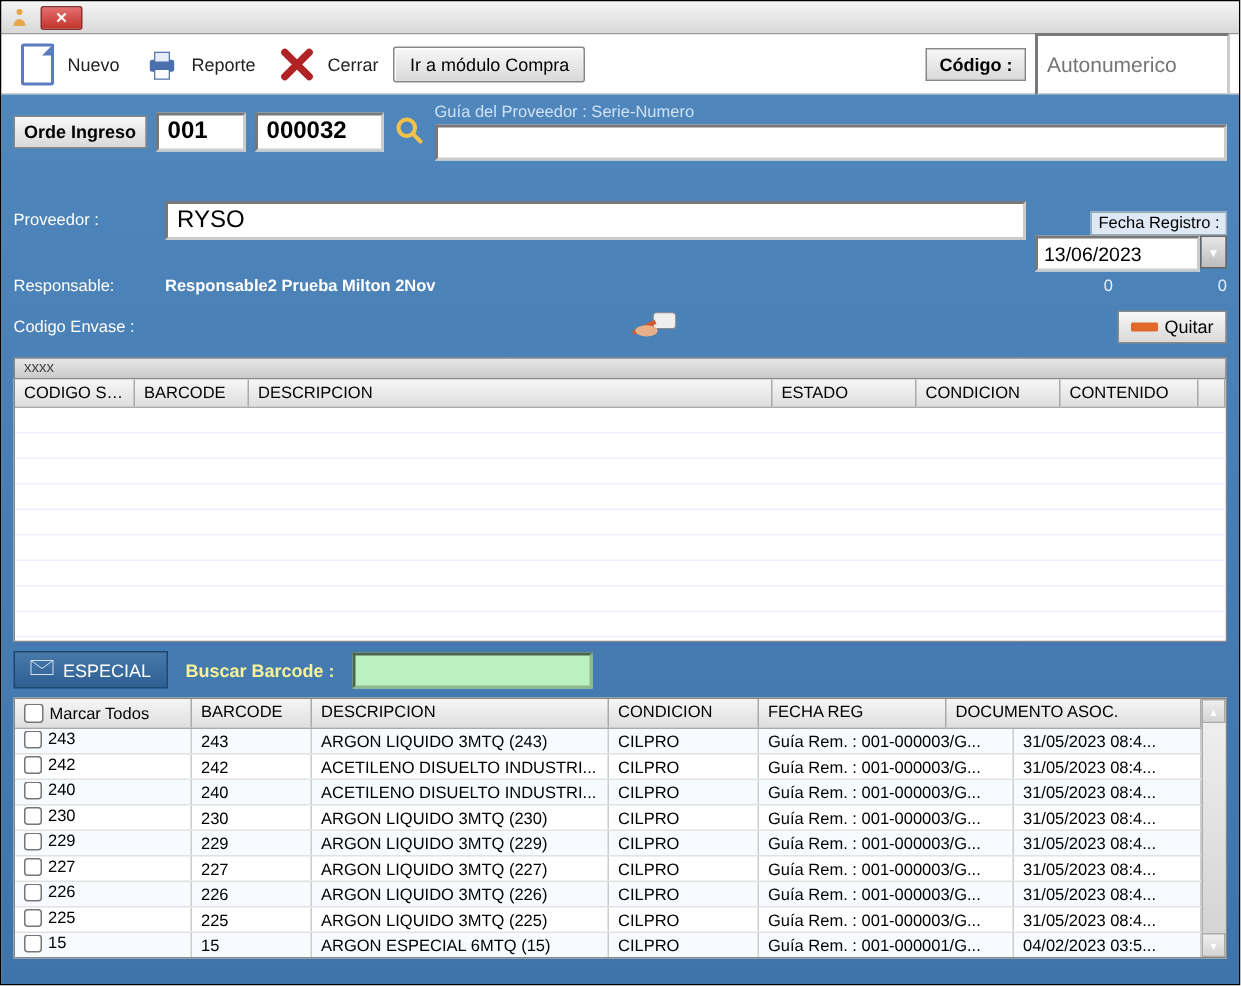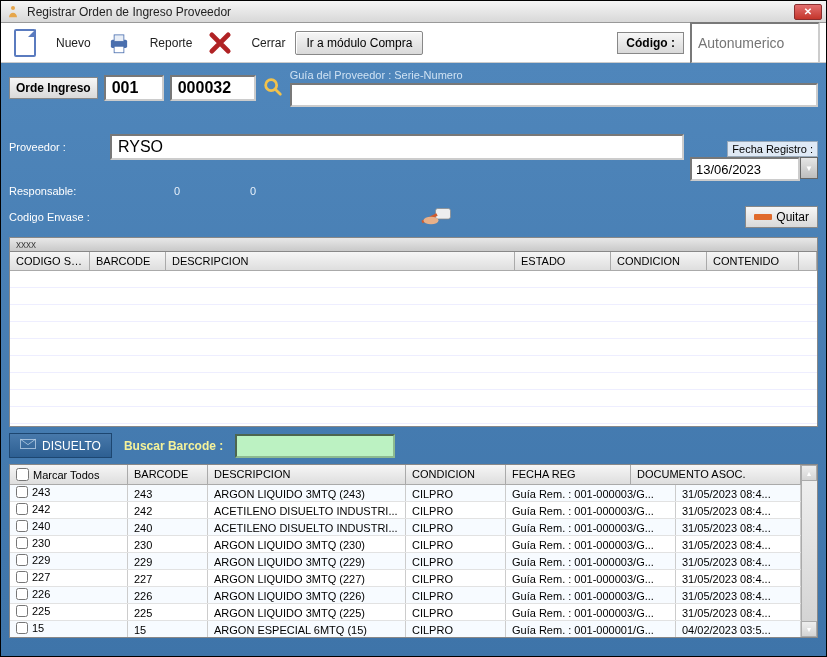--- a/index.html
+++ b/index.html
@@ -4,21 +4,21 @@
 <style>
 * { box-sizing: border-box; margin: 0; padding: 0; font-family: Arial, sans-serif; }
 body { background: #fff; font-size: 11px; }
 .window { width: 827px; height: 657px; border: 1px solid #000; display: flex; flex-direction: column; background: #fff; }
 .titlebar { height: 22px; background: linear-gradient(#f5f5f5, #d8d8d8); display: flex; align-items: center; padding: 0 4px; border-bottom: 1px solid #999; }
 .titlebar-icon { width: 16px; height: 16px; margin-right: 6px; }
 .titlebar-icon svg { width:16px; height:16px; }
 .titlebar-text { flex: 1; font-size: 12px; color: #222; }
 .titlebar-close { width: 28px; height: 16px; background: linear-gradient(#e36f6f,#c4352b); border: 1px solid #8a2e2e; border-radius: 2px; color: #fff; display: flex; align-items: center; justify-content: center; font-size: 10px; font-weight: bold; cursor: pointer; }
 .toolbar { height: 40px; background: #fff; display: flex; align-items: center; padding: 4px 6px; gap: 6px; border-bottom: 1px solid #ccc; }
-.tb-btn { display: flex; align-items: center; gap: 17px; font-size: 12px; color: #222; padding: 2px 4px; cursor:pointer; }
+.tb-btn { display: flex; align-items: center; gap: 6px; font-size: 12px; color: #222; padding: 2px 4px; cursor:pointer; }
 .tb-icon { width: 28px; height: 28px; display:flex; align-items:center; justify-content:center; }
 .tb-doc { width: 22px; height: 28px; border: 2px solid #5a7bbf; border-radius: 2px; background:#fff; position:relative; }
 .tb-doc::after { content:''; position:absolute; top:-2px; right:-2px; width:0; height:0; border-left:8px solid transparent; border-bottom:8px solid #5a7bbf; }
 .tb-printer svg { width:26px; height:26px; }
 .tb-x svg { width:26px; height:26px; }
 .btn3d { background: linear-gradient(#f7f7f7,#d9d9d9); border:1px solid #888; border-radius:2px; padding:4px 10px; font-size:12px; cursor:pointer; box-shadow: inset 1px 1px 0 #fff; }
 .toolbar-spacer { flex:1; }
 .codigo-label { background: linear-gradient(#f7f7f7,#d9d9d9); border:1px solid #888; padding:3px 8px; font-size:12px; font-weight:bold;margin-left:12px; }
 .codigo-field { width:130px; height:42px; border:2px inset #ccc; font-size:14px; color:#888; padding:2px 6px; }
 .blue-panel { background: linear-gradient(#4f86bb, #3e74a9); color:#fff; flex:1; display:flex; flex-direction:column; padding:6px 8px 10px 8px; position:relative; }
@@ -68,21 +68,20 @@
 
 <div class="window">
 
   <div class="titlebar">
     <span class="titlebar-icon">
       <svg viewBox="0 0 24 24">
           <circle cx="12" cy="6" r="3" fill="#e6a64b"></circle>
           <path d="M6 20c0-4 3-7 6-7s6 3 6 7" fill="#e6a64b"></path>
         </svg>
     </span>
-    <span class="titlebar-text">Registrar Orden de Ingreso Proveedor</span>
     <span class="titlebar-close">✕</span>
   </div>
 
   <div class="toolbar">
     <div class="tb-btn">
       <span class="tb-icon">
           <span class="tb-doc"></span>
         </span>
       <span>Nuevo</span>
     </div>
@@ -137,20 +136,21 @@
           <input class="date-field" value="13/06/2023" style="">
           <span class="date-btn">
             <span>▼</span>
           </span>
         </div>
       </div>
     </div>
 
     <div class="row" style="margin-top:-2px;">
       <span class="label-white" style="width:95px;">Responsable:</span>
+      <span class="label-white" style="font-weight:bold;flex:1;">Responsable2 Prueba Milton 2Nov</span>
       <span style="width:70px;text-align:right;color:#e6f0fa;font-size:11px;">0</span>
       <span style="width:70px;text-align:right;color:#e6f0fa;font-size:11px;">0</span>
     </div>
 
     <div class="row">
       <span class="label-white" style="width:120px;">Codigo Envase :</span>
       <span style="flex:1;text-align:center;" class="scanner">
         <svg viewBox="0 0 48 32">
             <rect x="22" y="6" width="20" height="14" rx="3" fill="#eee" stroke="#888"></rect>
             <path d="M24 14 L4 24" stroke="#cf5b2e" stroke-width="4"></path>
@@ -188,21 +188,21 @@
     </div>
 
     <div class="mid-bar">
       <button class="btn-recibir">
         <span>
           <svg viewBox="0 0 24 16">
               <rect x="1" y="1" width="22" height="14" fill="none" stroke="#cfe2f3"></rect>
               <path d="M1 1l11 8 11-8" fill="none" stroke="#cfe2f3"></path>
             </svg>
         </span>
-        <span>DISUELTO</span>
+        <span>ESPECIAL</span>
       </button>
       <span class="label-ybold">Buscar Barcode :</span>
       <input class="search-field" style="">
     </div>
 
     <div class="table-wrap lower" style="display:flex;">
       <div style="flex:1;">
         <div class="thead">
           <div class="th l-chk">
             <input type="checkbox" style="">

